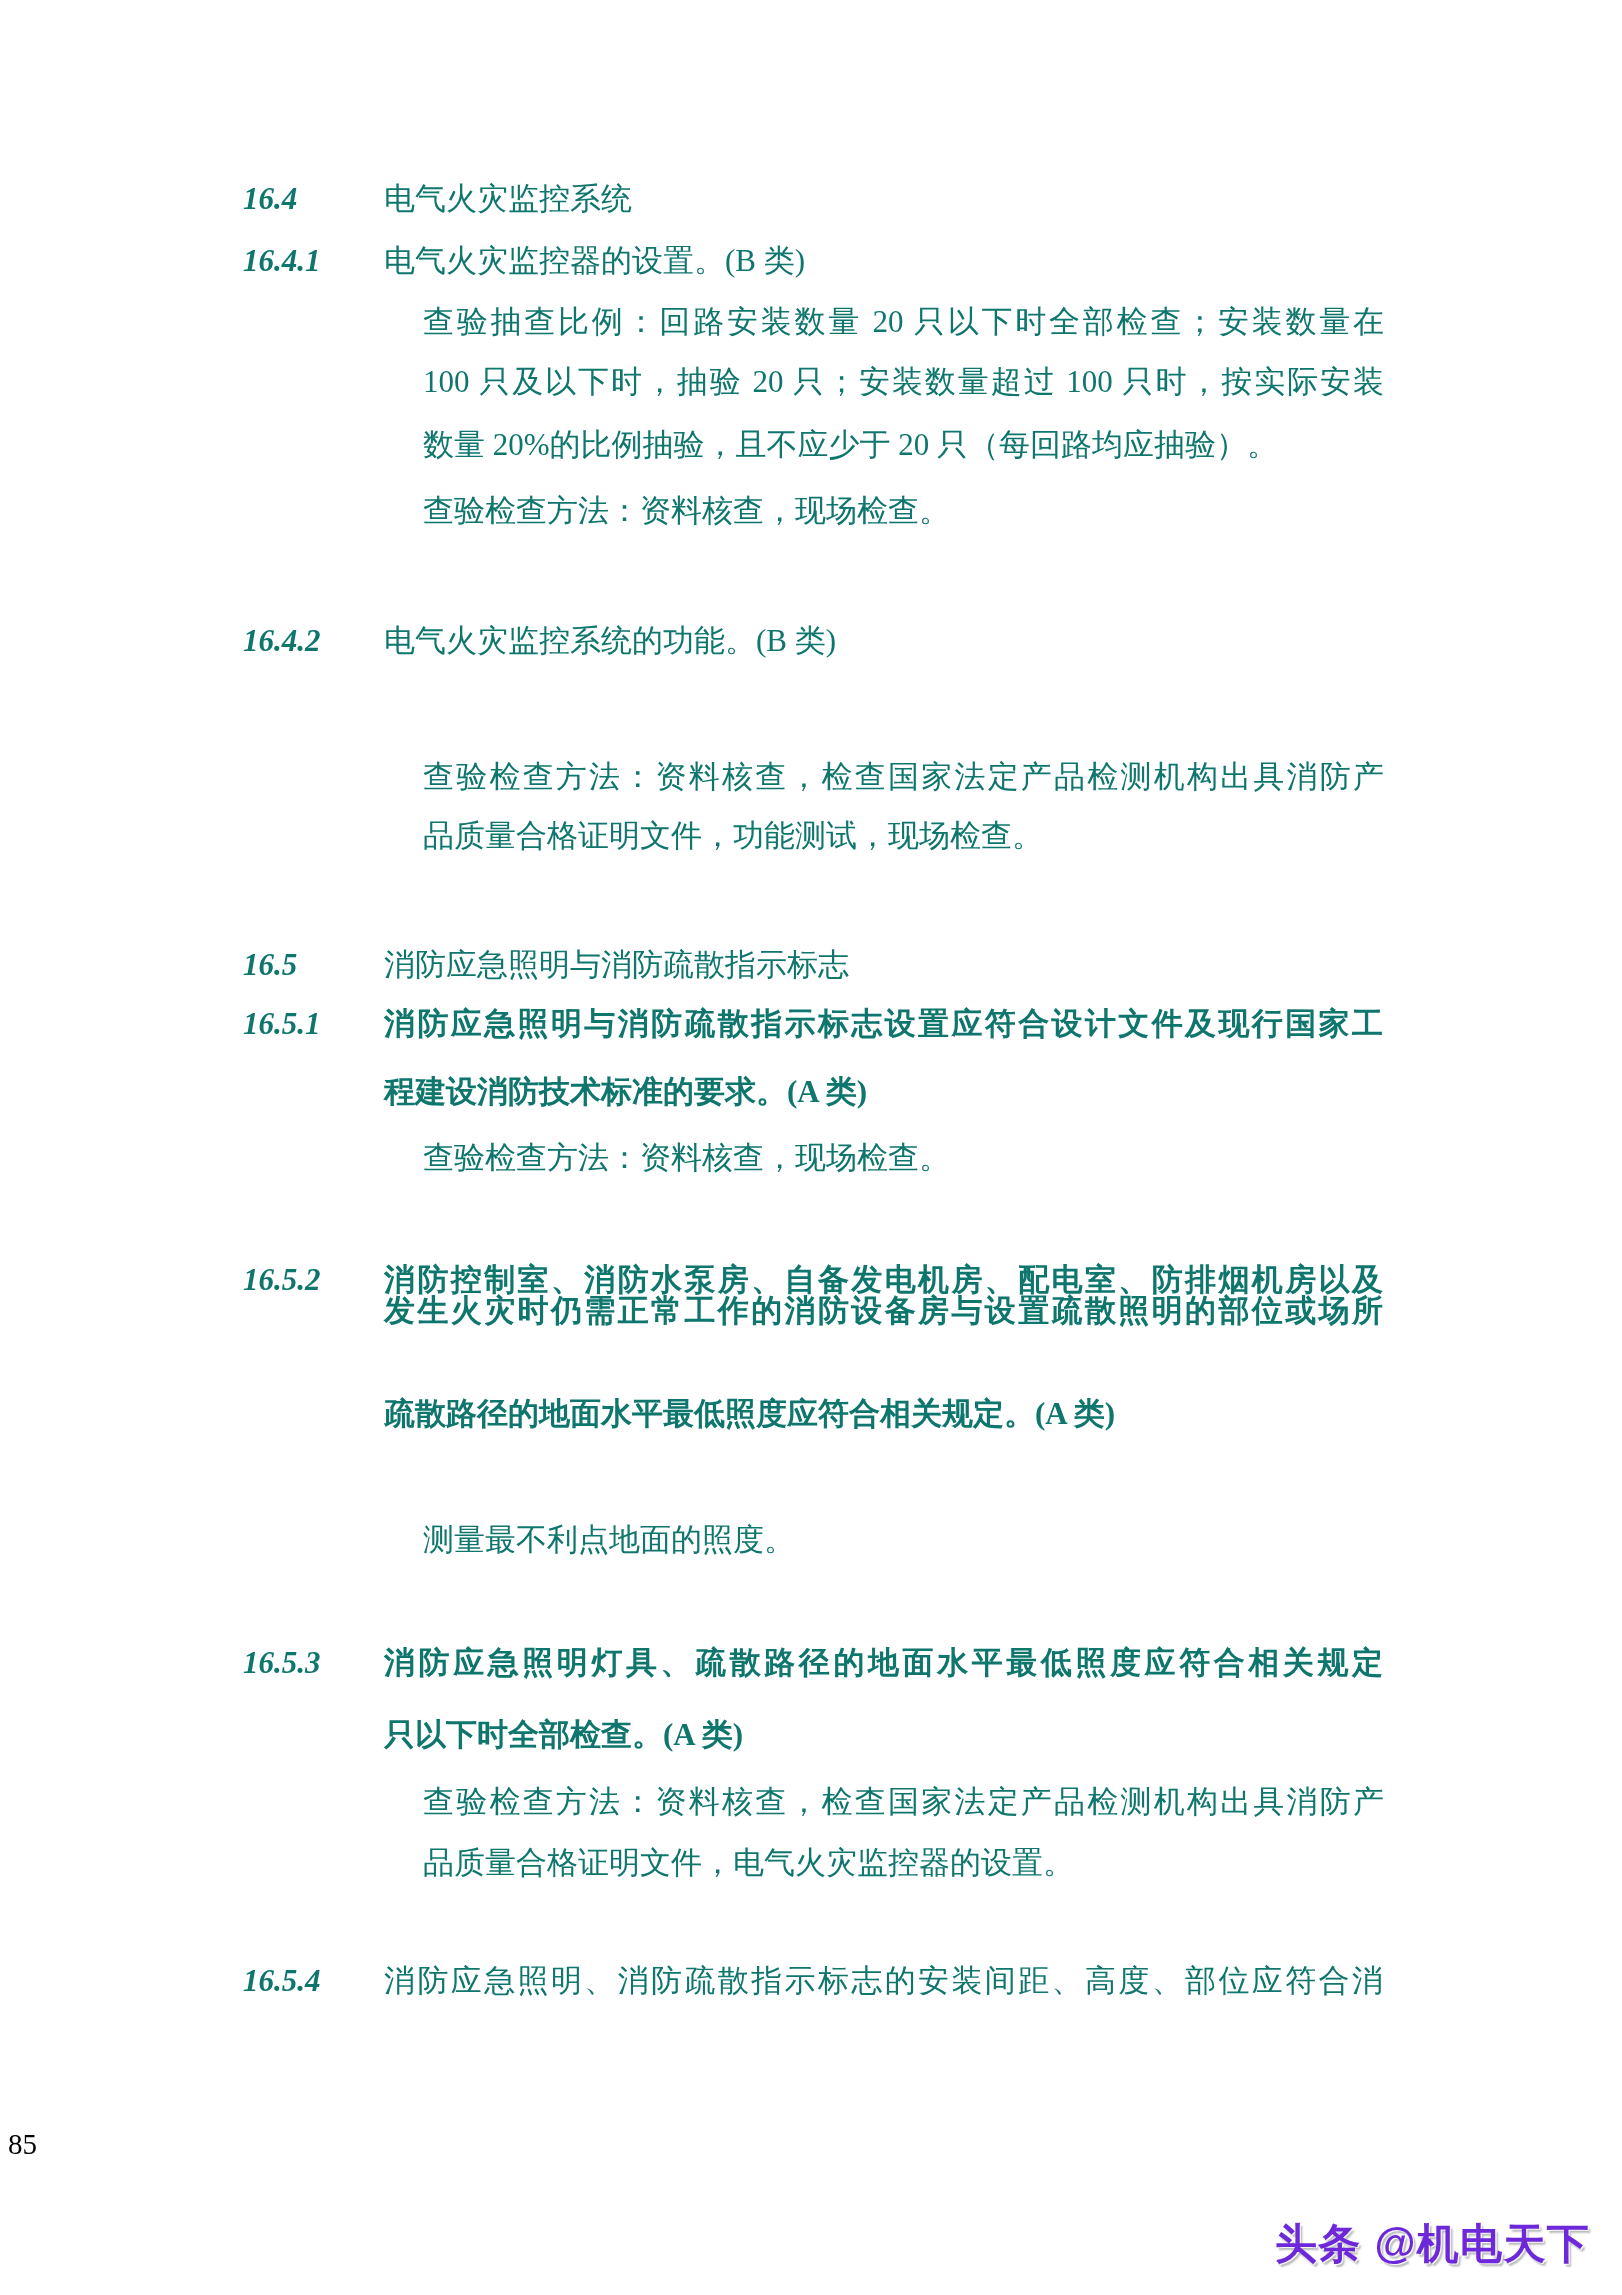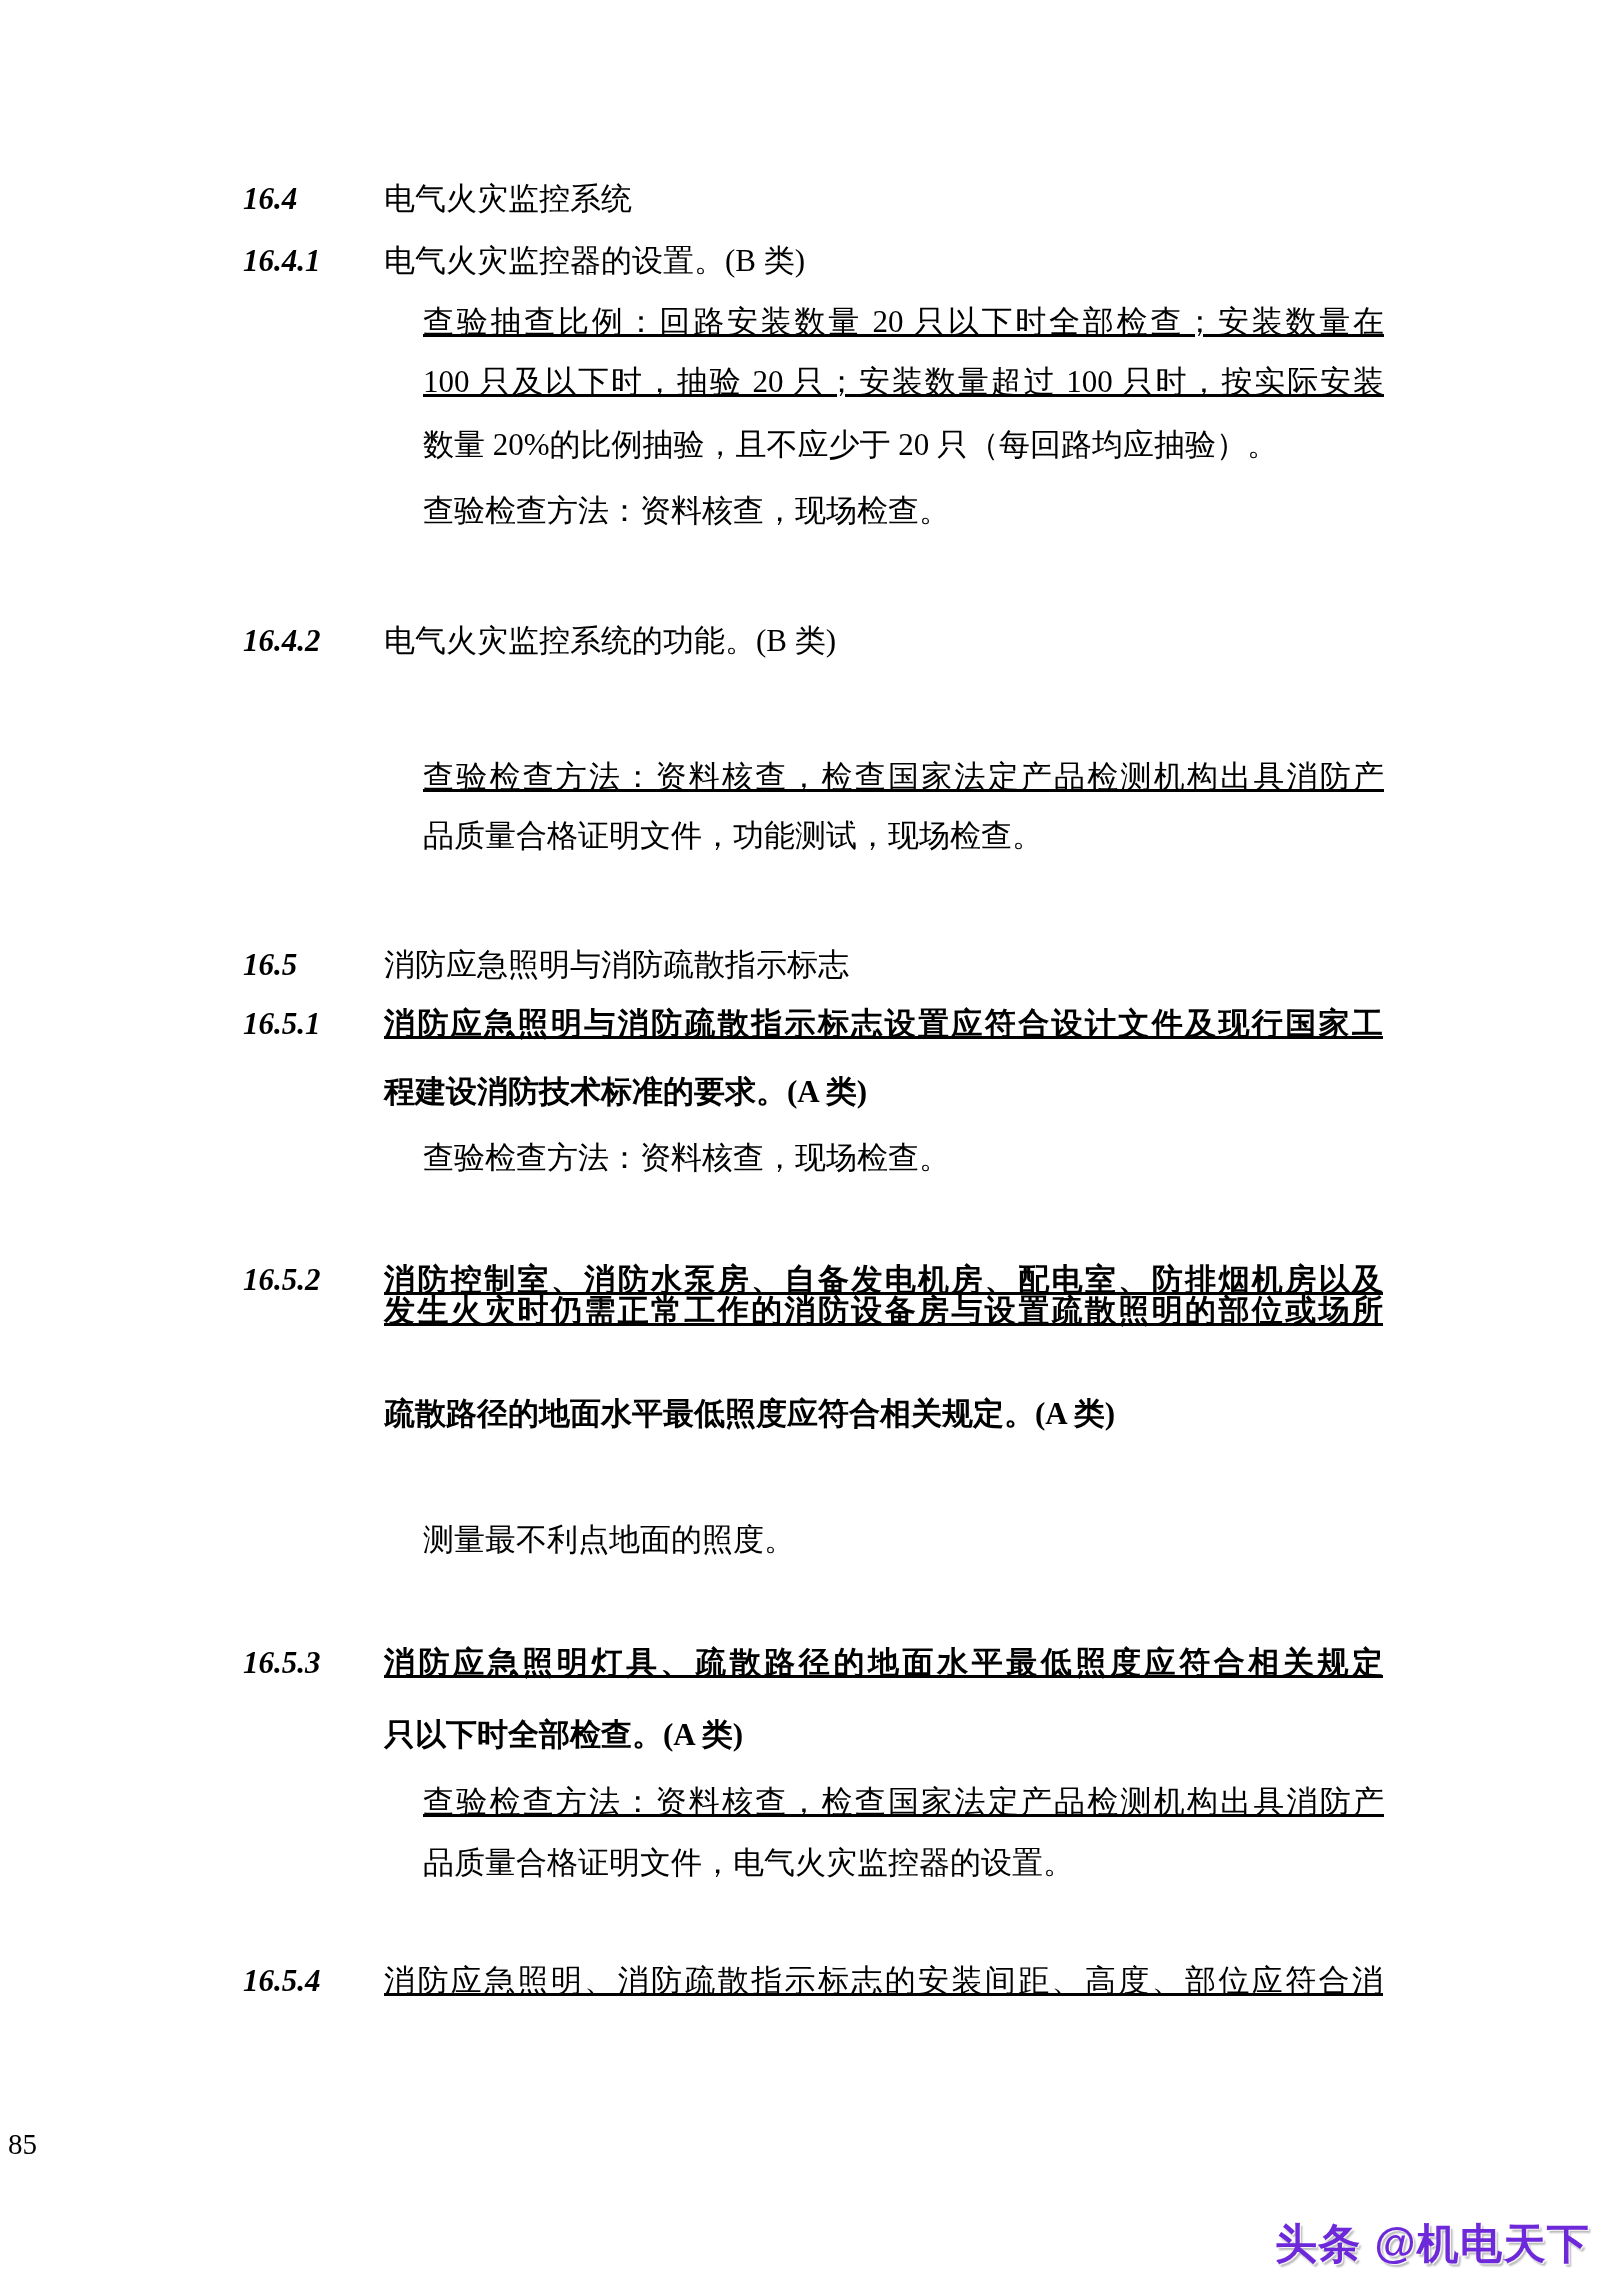--- a/index.html
+++ b/index.html
@@ -9,42 +9,42 @@
     background:#ffffff;
     color:#000;
     font-family:"Liberation Serif","DejaVu Serif",serif;
     overflow:hidden;
   }
   .ln {
     position:absolute;
     font-size:31px;
     line-height:1.15;
     white-space:normal;
-    color:#000000;
+    color:#0f766e;
   }
   
   .heading { left:243px; width:1140px; }
   .heading .num {
     display:inline-block;
     width:141px;
     font-weight:bold;
     font-style:italic;
     vertical-align:top;
   }
   .heading .txt {
     display:inline-block;
     width:999px;
     vertical-align:top;
   }
   
   .heading-cont { left:384px; width:999px; }
   
   .body { left:423px; width:961px; }
   
-  .full, .full .txt { text-align:justify; text-align-last:justify;text-decoration:underline; }
+  .full, .full .txt { text-align:justify; text-align-last:justify; }
   .bold, .bold .txt { font-weight:bold; }
   .pagenum {
     position:absolute;
     top:2128px; left:8px; width:100%;
     text-align:left;
     font-size:29px;
     font-family:"Liberation Serif","DejaVu Serif",serif;
   }
   .watermark {
     position:absolute;

